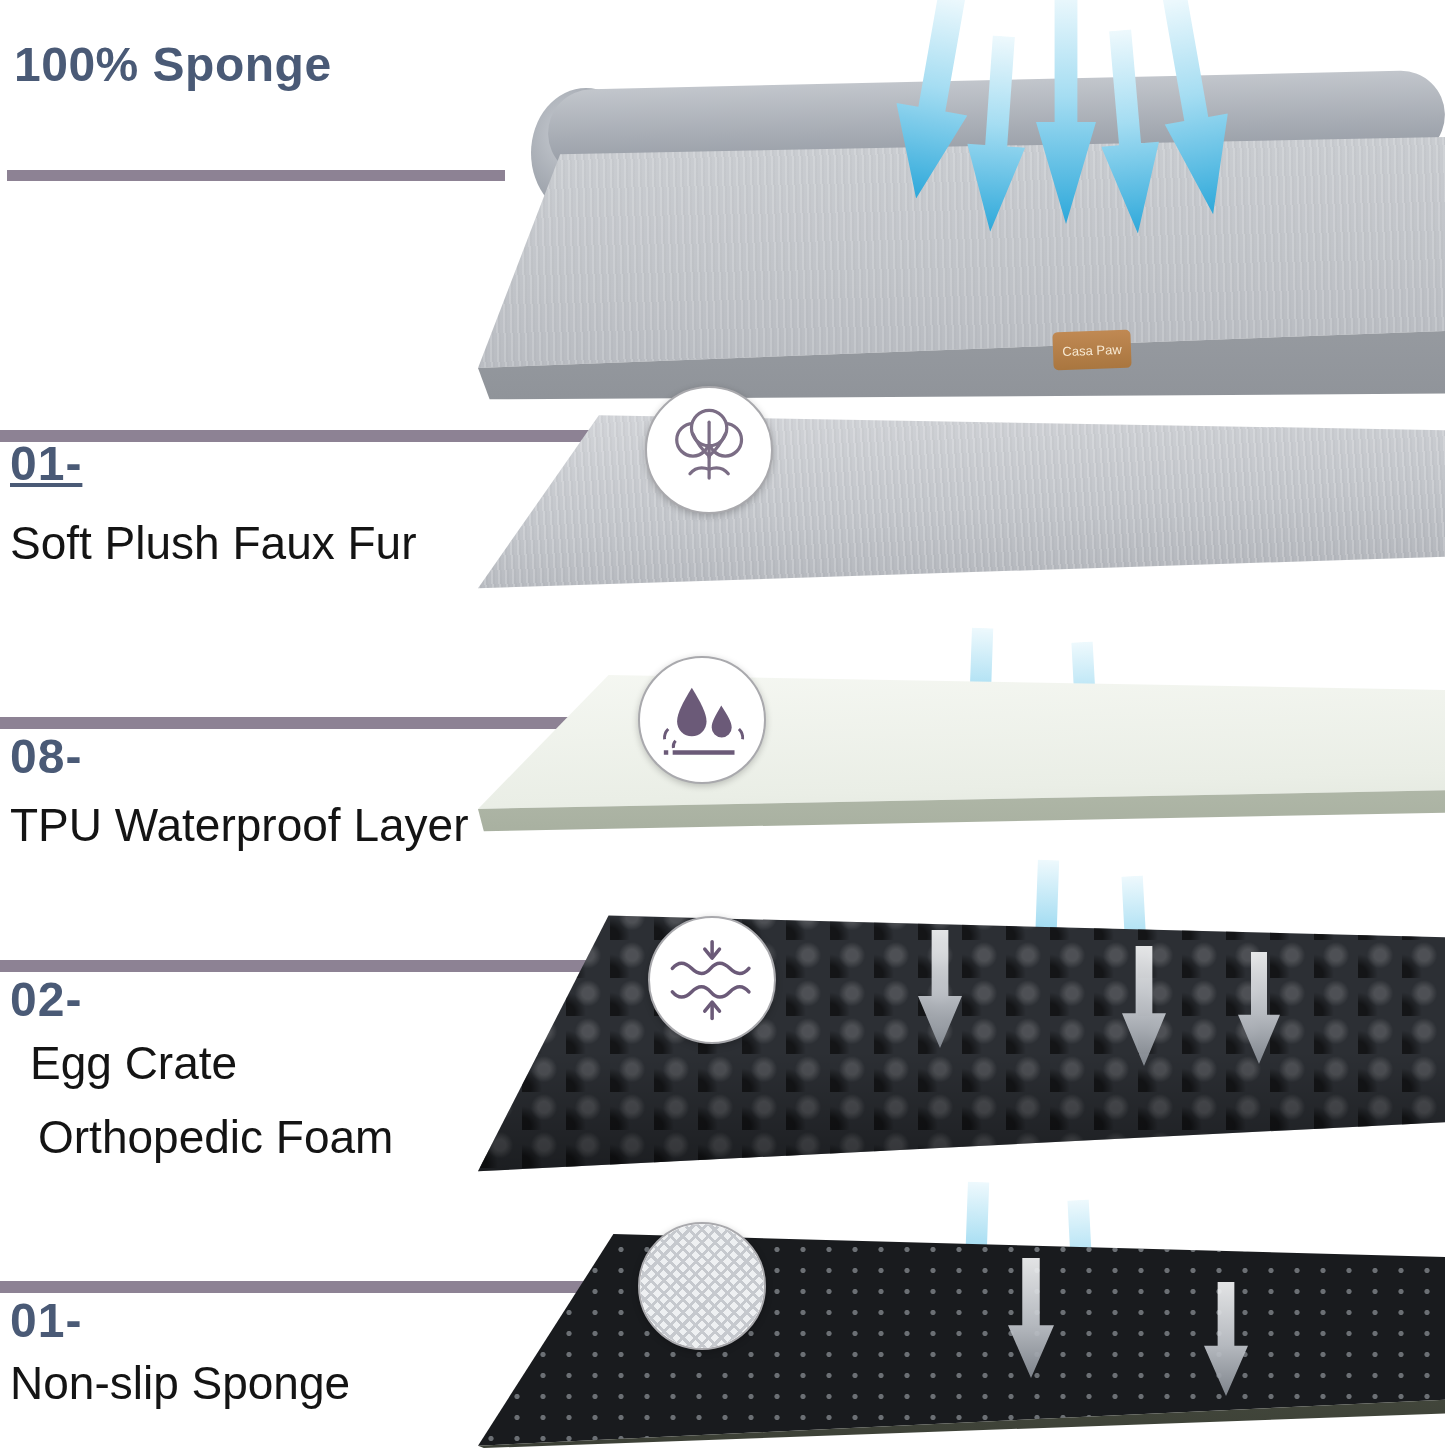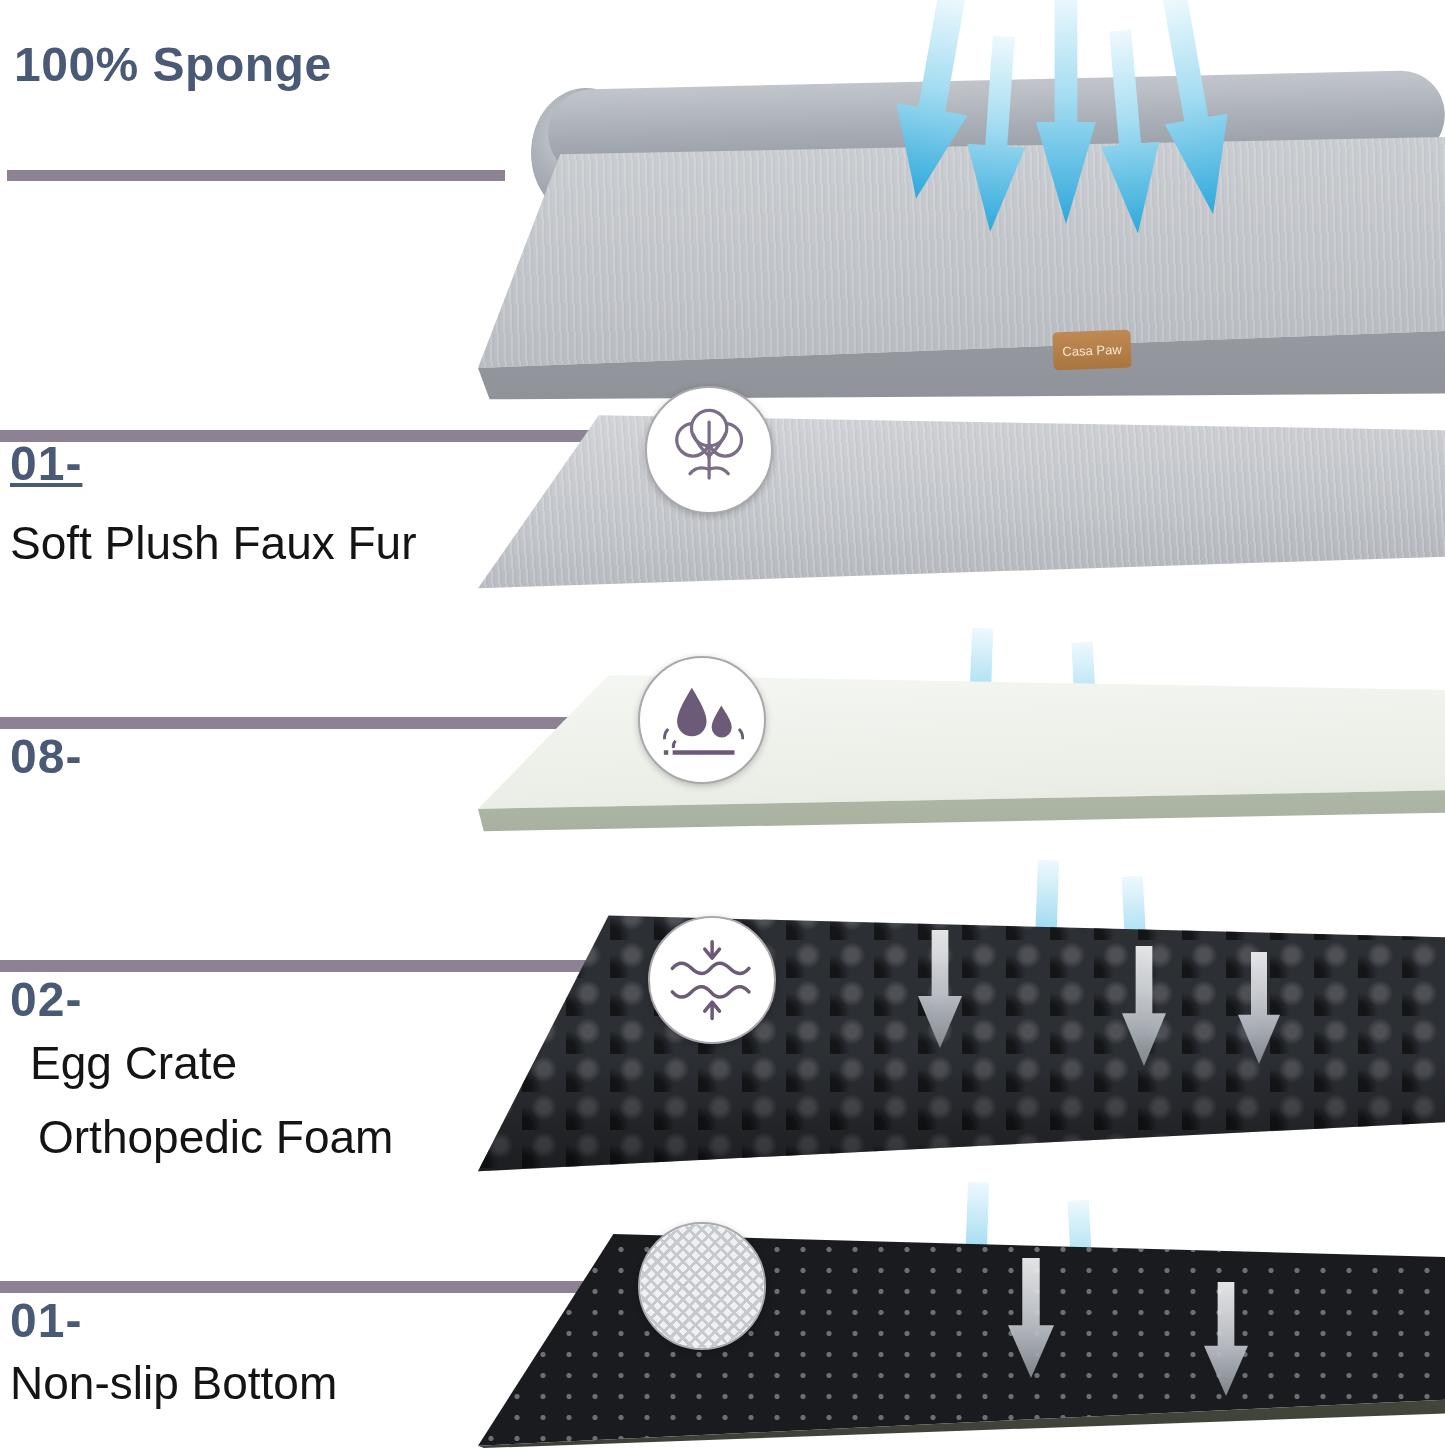--- a/index.html
+++ b/index.html
@@ -131,20 +131,21 @@
       <path d="M21 21 q4 9 11 15"></path>
       <path d="M43 21 q-4 9 -11 15"></path>
       <path d="M32 37 v14"></path>
       <path d="M32 45 q-8 -3 -13 3"></path>
       <path d="M32 45 q8 -3 13 3"></path>
     </svg>
   </div>
 
   <div class="bar" style="top:717px;"></div>
   <div class="num" style="top:729px;">08-</div>
+  <div class="lbl" style="top:798px;">TPU Waterproof Layer</div>
 
   <div class="arrow blue" style="left:952px;top:628px;width:56px;height:150px;transform:rotate(2deg);"></div>
   <div class="arrow blue" style="left:1058px;top:642px;width:56px;height:152px;transform:rotate(-3deg);"></div>
 
   <div class="slab-box tpu-slab">
     <div class="tpu-top"></div>
     <div class="tpu-edge"></div>
   </div>
 
   <div class="circle-icon" style="left:638px;top:656px;">
@@ -183,21 +184,21 @@
       <path d="M5 40 q6 7 13 0 t13 0 t13 0 t13 0"></path>
       <path d="M32 6 v9"></path>
       <path d="M27 11 l5 6 5 -6"></path>
       <path d="M32 58 v-9"></path>
       <path d="M27 53 l5 -6 5 6"></path>
     </svg>
   </div>
 
   <div class="bar" style="top:1281px;"></div>
   <div class="num" style="top:1293px;">01-</div>
-  <div class="lbl" style="top:1356px;">Non-slip Bottom</div>
+  <div class="lbl" style="top:1356px;">Non-slip Sponge</div>
 
   <div class="arrow blue" style="left:948px;top:1182px;width:56px;height:148px;transform:rotate(2deg);"></div>
   <div class="arrow blue" style="left:1054px;top:1200px;width:56px;height:150px;transform:rotate(-3deg);"></div>
 
   <div class="slab-box bottom-slab">
     <div class="bottom-top"></div>
     <div class="bottom-edge"></div>
   </div>
 
   <div class="arrow gray" style="left:1008px;top:1258px;width:46px;height:120px;"></div>

